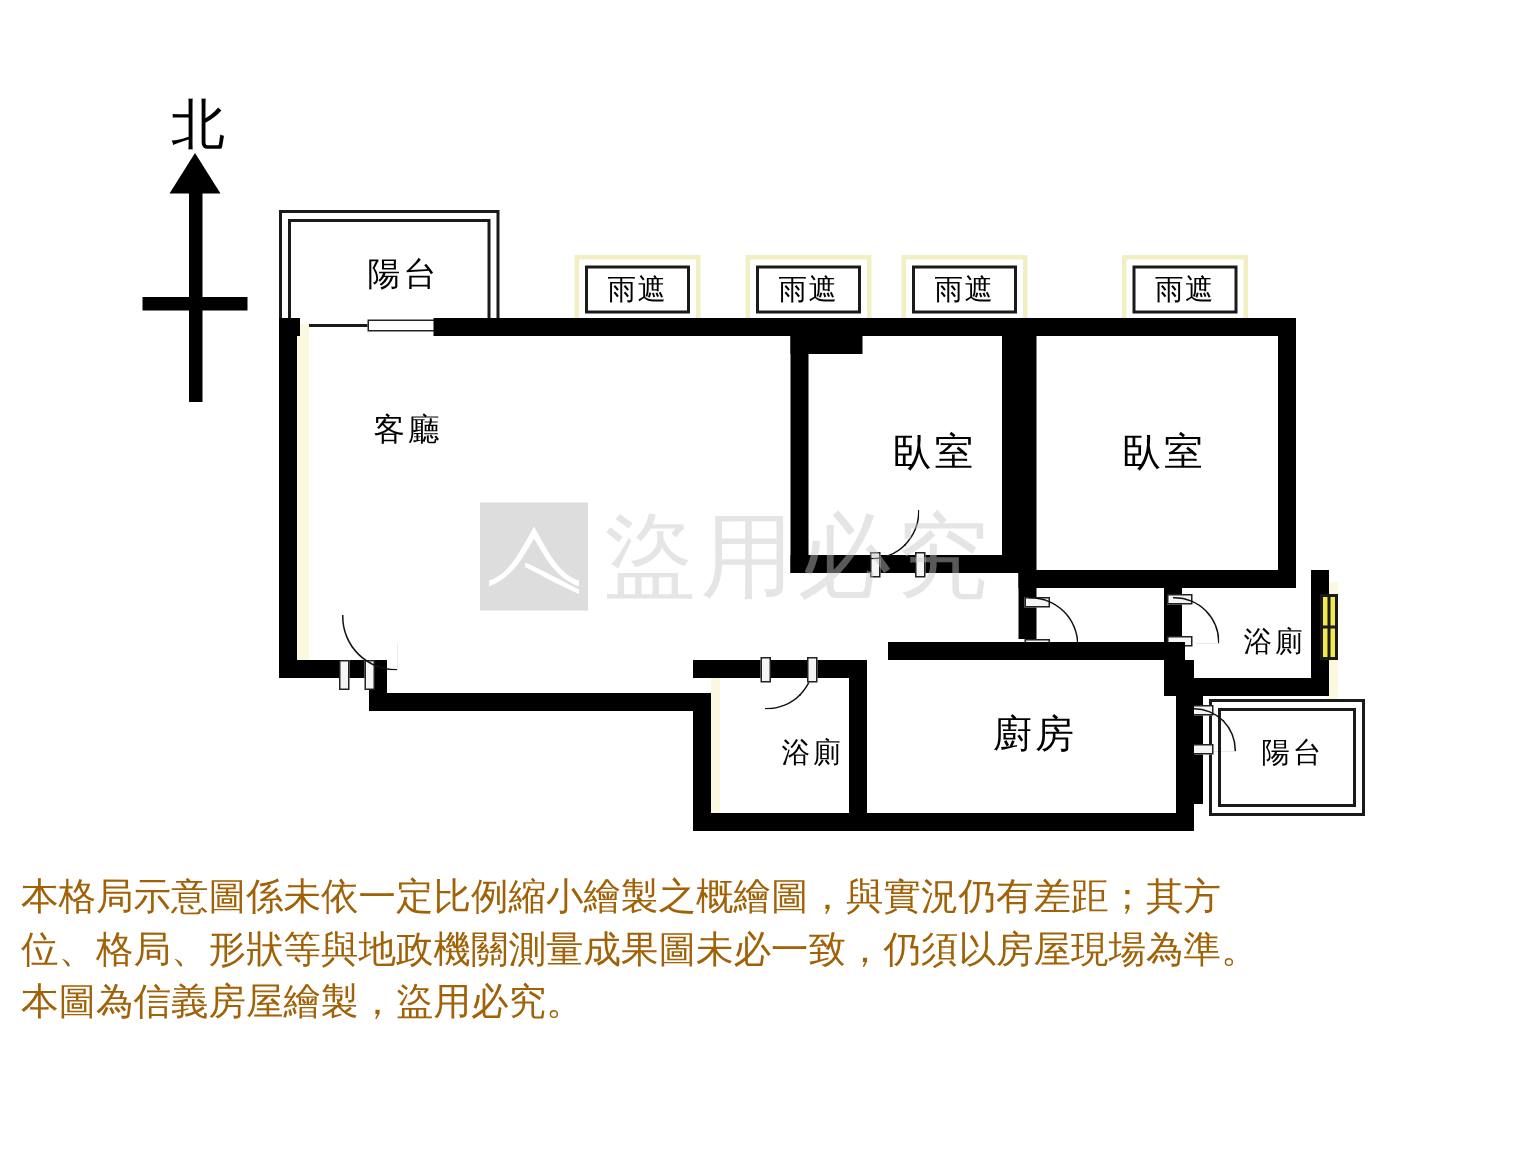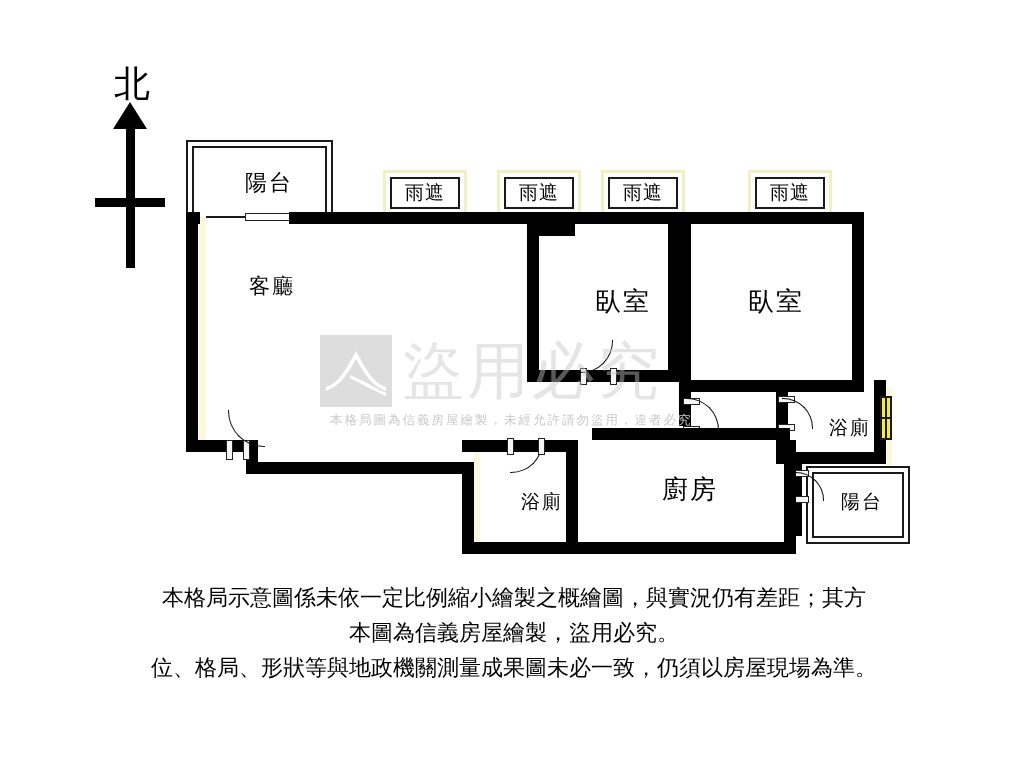--- a/index.html
+++ b/index.html
@@ -58,21 +58,21 @@
   
   .wm{position:absolute;left:320px;top:335px;display:flex;align-items:center;gap:10px;opacity:.45;}
   .wm-mark{width:72px;height:72px;background:#b4b4b4;position:relative;overflow:hidden;}
   .wm-mark svg{position:absolute;left:0;top:0;}
   .wm-text{font-family:"DejaVu Serif","Liberation Serif",serif;font-size:62px;color:#c6c6c6;letter-spacing:3px;line-height:62px;}
   .wm-sub{position:absolute;left:330px;top:412px;font-family:"DejaVu Sans","Liberation Sans",sans-serif;
       font-size:12.5px;color:#c9c9c9;letter-spacing:2px;white-space:nowrap;}
 
   
   .disclaimer{position:absolute;left:14px;top:580px;width:1000px;
-      font-family:"DejaVu Serif","Liberation Serif",serif;font-size:22px;line-height:35px;color:#000000;text-align:center;}
+      font-family:"DejaVu Serif","Liberation Serif",serif;font-size:25px;line-height:35px;color:#a16207;}
   .disclaimer div{white-space:nowrap;}
 </style>
 </head>
 <body>
 
 <div id="stage">
 
   <div class="compass">
     <div class="bar-v"></div>
     <div class="bar-h"></div>
@@ -192,21 +192,20 @@
   <div class="wm">
     <div class="wm-mark">
       <svg width="72" height="72" viewBox="0 0 72 72" aria-hidden="true">
         <rect x="0" y="0" width="72" height="72" fill="#b4b4b4"></rect>
         <path d="M6 52 C20 48 28 30 36 16 C44 30 52 48 66 52 L66 56 C50 50 43 36 36 24 C29 36 22 50 6 56 Z" fill="#ffffff"></path>
         <path d="M30 40 C40 44 54 52 66 58 L66 61 C52 55 40 48 30 43 Z" fill="#ffffff"></path>
       </svg>
     </div>
     <div class="wm-text">盜用必究</div>
   </div>
-  <div class="wm-sub">本格局圖為信義房屋繪製，未經允許請勿盜用，違者必究</div>
 
   <div class="disclaimer">
     <div>本格局示意圖係未依一定比例縮小繪製之概繪圖，與實況仍有差距；其方</div>
+    <div>位、格局、形狀等與地政機關測量成果圖未必一致，仍須以房屋現場為準。</div>
     <div>本圖為信義房屋繪製，盜用必究。</div>
-    <div>位、格局、形狀等與地政機關測量成果圖未必一致，仍須以房屋現場為準。</div>
   </div>
 
 </div>
 
 </body></html>

